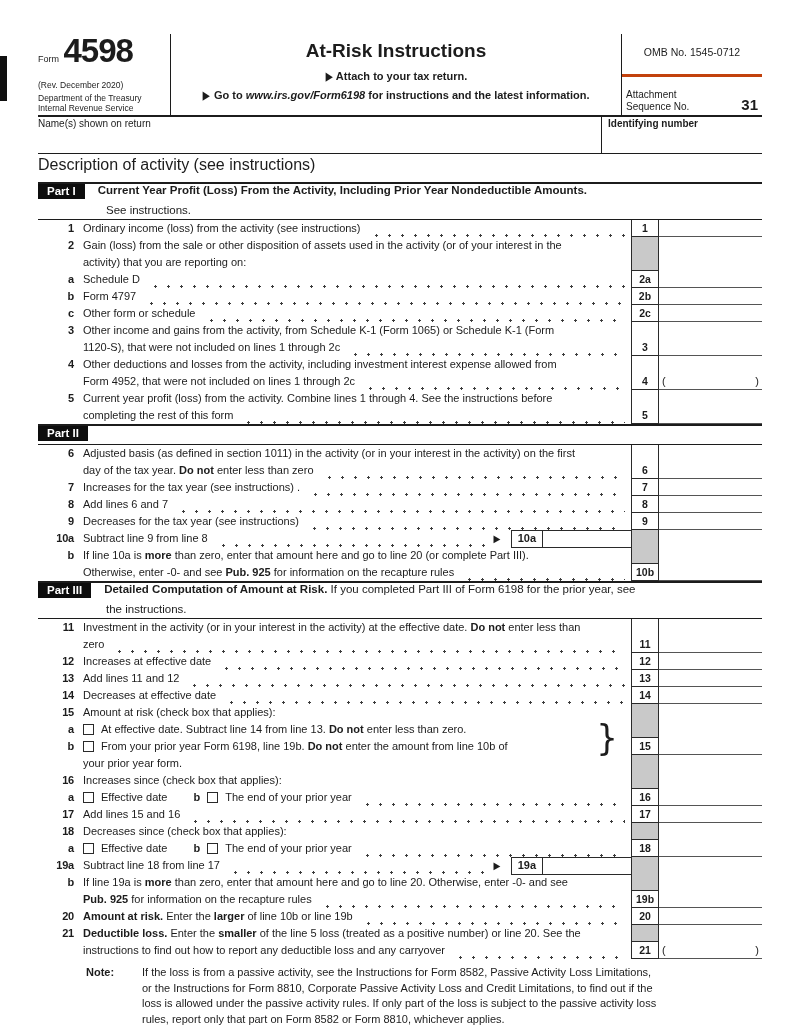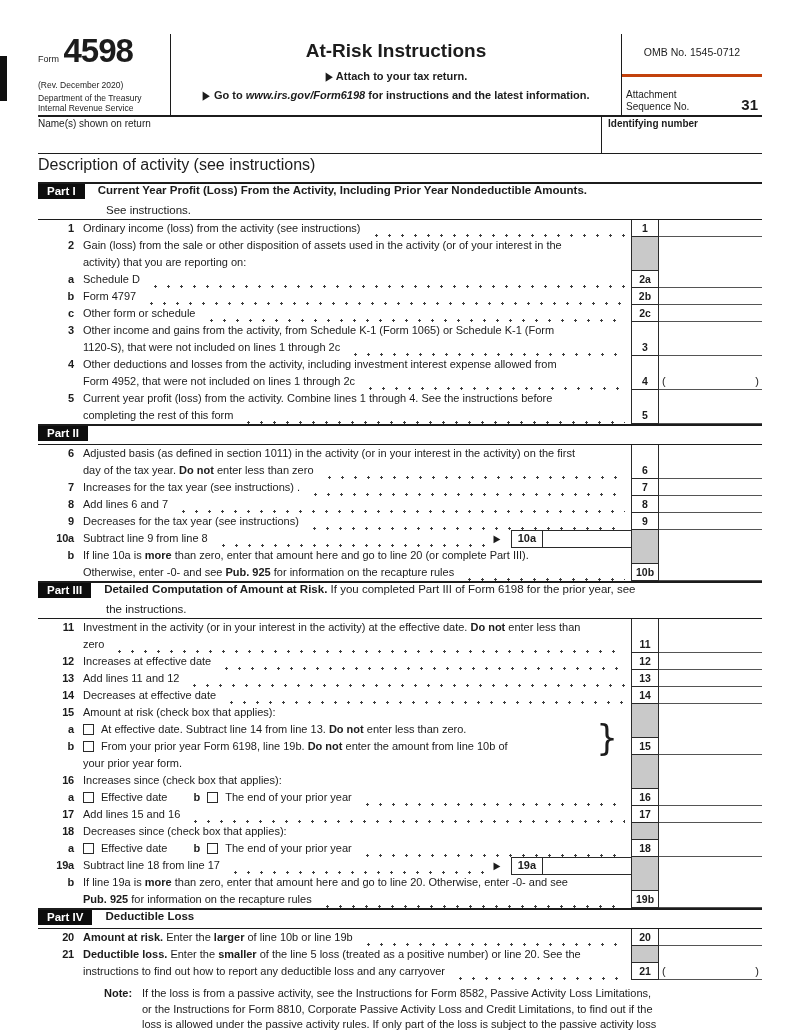--- a/index.html
+++ b/index.html
@@ -52,21 +52,21 @@
   .ientry .il{font-weight:bold;padding:0 6px;border-right:1px solid #2a2a2a;line-height:15px;}
   .ientry .ib{width:88px;}
   .brace{position:absolute;right:13px;top:-3px;font-family:"DejaVu Sans",sans-serif;font-size:34px;line-height:38px;font-weight:400;transform:scaleY(1.05);z-index:2;}
   .ncell{width:26px;flex:none;border-left:1px solid #2a2a2a;border-right:1px solid #2a2a2a;text-align:center;font-weight:bold;font-size:10.5px;background:#fff;}
   .ncell.g{background:#c9c9c9;}
   .nbb{border-bottom:1px solid #2a2a2a;}
   .acell{width:103px;flex:none;display:flex;justify-content:space-between;padding:0 3px;box-sizing:border-box;}
   .abb{border-bottom:1px solid #555;}
   
   .note{margin-top:6px;font-size:11px;line-height:15.5px;padding-left:104px;position:relative;width:620px;box-sizing:border-box;}
-  .note .nlabel{position:absolute;left:66px;font-weight:bold;}
+  .note .nlabel{position:absolute;left:48px;font-weight:bold;}
 </style>
 </head>
 <body>
 
 <div class="regbar"></div>
 
 <div class="page">
 
   <div class="hdr">
     <div class="hdr-left">
@@ -478,26 +478,20 @@
       <div class="frow">
         <span class="gut"></span>
         <div class="desc">
           <span class="b">Pub. 925</span>
           <span> for information on the recapture rules</span>
           <span class="dots"></span>
         </div>
         <span class="ncell nbb">19b</span>
         <span class="acell abb"></span>
       </div>
-      <div class="part">
-        <div class="bar">
-          <span class="badge">Part IV</span>
-          <span class="ptitle"><b>Deductible Loss</b></span>
-        </div>
-      </div>
       <div class="frow">
         <span class="gut">20</span>
         <div class="desc">
           <span class="b">Amount at risk.</span>
           <span> Enter the </span>
           <span class="b">larger</span>
           <span> of line 10b or line 19b</span>
           <span class="dots"></span>
         </div>
         <span class="ncell nbb">20</span>

